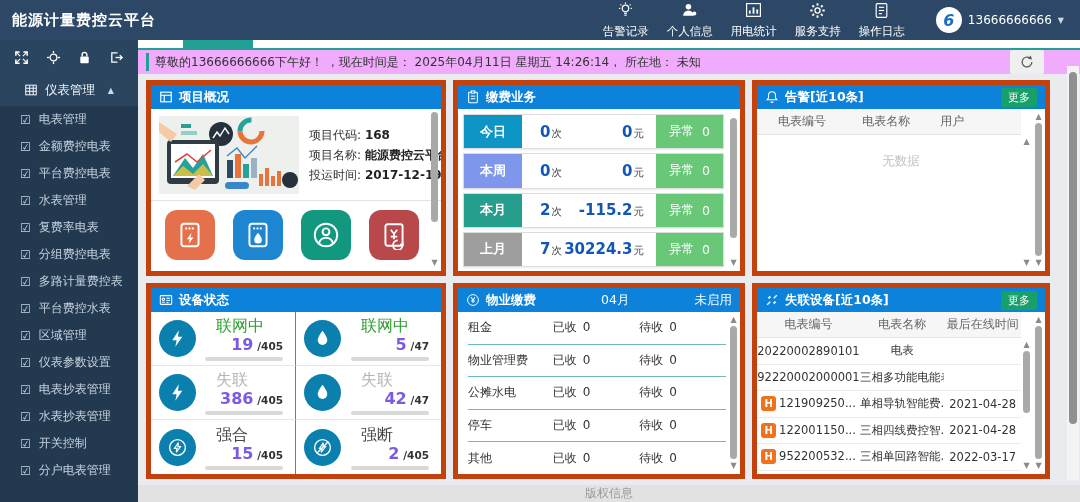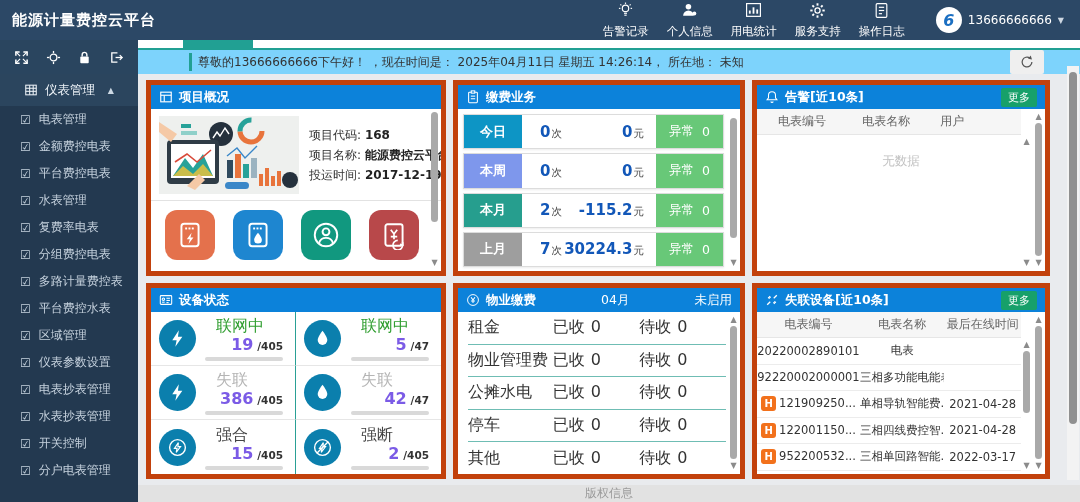--- a/index.html
+++ b/index.html
@@ -26,21 +26,21 @@
   .menu-group svg { width:14px; height:14px; }
   .menu-group .up { margin-left:auto; font-size:8px; color:#cdd9e4; }
   .menu-items { }
   .menu-item { height:27px; display:flex; align-items:center; padding-left:20px; color:#c6d2de; font-size:12px; cursor:pointer; }
   .menu-item .cb { font-size:12px; margin-right:8px; color:#c6d2de; }
 
   
   .content { position:absolute; top:40px; left:138px; width:942px; height:462px; display:flex; flex-direction:column; }
   .tabbar { height:24px; background:#fff; border-bottom:2px solid #21a093; position:relative; }
   .tab-active { position:absolute; left:45px; bottom:0; width:70px; height:15px; background:#21a093; cursor:pointer; }
-  .welcome { height:30px; background:#7dd3fc; display:flex; align-items:center;padding-left:43px; }
+  .welcome { height:30px; background:#f0abfc; display:flex; align-items:center; }
   .welcome .accent { width:3px; height:18px; background:#21a093; margin-left:8px; margin-right:6px; }
   .welcome .wtext { color:#333; font-size:12px; }
   .refresh-btn { margin-left:auto; margin-right:36px; width:34px; height:24px; background:#efefef; display:flex; align-items:center; justify-content:center; cursor:pointer; border-radius:2px; }
 
   .panels { flex:1; display:grid; grid-template-columns:300px 292px 1fr; grid-template-rows:1fr 1fr; gap:7px; padding:6px 30px 6px 8px; }
   .panel { background:#fff; border:5px solid #c2410c; position:relative; display:flex; flex-direction:column; overflow:hidden; }
   .phead { height:24px; background:#0c82da; color:#fff; display:flex; align-items:center; gap:6px; padding:0 8px; font-weight:bold; font-size:12.5px; flex:none; }
   .phead svg { width:14px; height:14px; flex:none; }
   .more-btn { margin-left:auto; background:#17a06a; color:#fff; font-size:11px; font-weight:normal; padding:2px 7px; border-radius:2px; cursor:pointer; }
 
@@ -89,21 +89,21 @@
   .st-online { color:#2f9e2f; } .st-offline { color:#b5b5b5; } .st-dark { color:#444; }
   .ds-nums { line-height:16px; }
   .ds-val { font-size:16px; font-weight:bold; color:#7b5be6; }
   .ds-total { font-size:10.5px; font-weight:bold; color:#333; }
   .ds-bar { width:78px; height:4px; background:#d9d9d9; border-radius:2px; margin-top:3px; }
 
   
   .prop-head-mid { margin-left:auto; font-weight:normal; }
   .prop-head-right { margin-left:auto; font-weight:normal; }
   .prop-rows { flex:1; display:flex; flex-direction:column; padding:0 14px 0 10px; }
-  .prop-row { flex:1; display:flex; align-items:center; border-bottom:1px solid #6fbdb4; font-size:16px; color:#333; }
+  .prop-row { flex:1; display:flex; align-items:center; border-bottom:1px solid #6fbdb4; font-size:12px; color:#333; }
   .prop-row:last-child { border-bottom:none; }
   .prop-label { width:88px; }
   .prop-pair { width:90px; color:#333; }
   .prop-pair .v { margin-left:6px; }
 
   
   .off-c1 { width:39%; } .off-c2 { width:32%; } .off-c3 { flex:1; }
   .off-row { display:flex; align-items:center; height:26.5px; border-bottom:1px solid #ececec; color:#333; font-size:11.5px; }
   .off-row > div { text-align:center; overflow:hidden; white-space:nowrap; }
   .badge-h { display:inline-flex; align-items:center; justify-content:center; width:15px; height:15px; background:#f2711c; color:#fff; border-radius:3px; font-size:10px; font-weight:bold; margin-right:3px; vertical-align:middle; }

